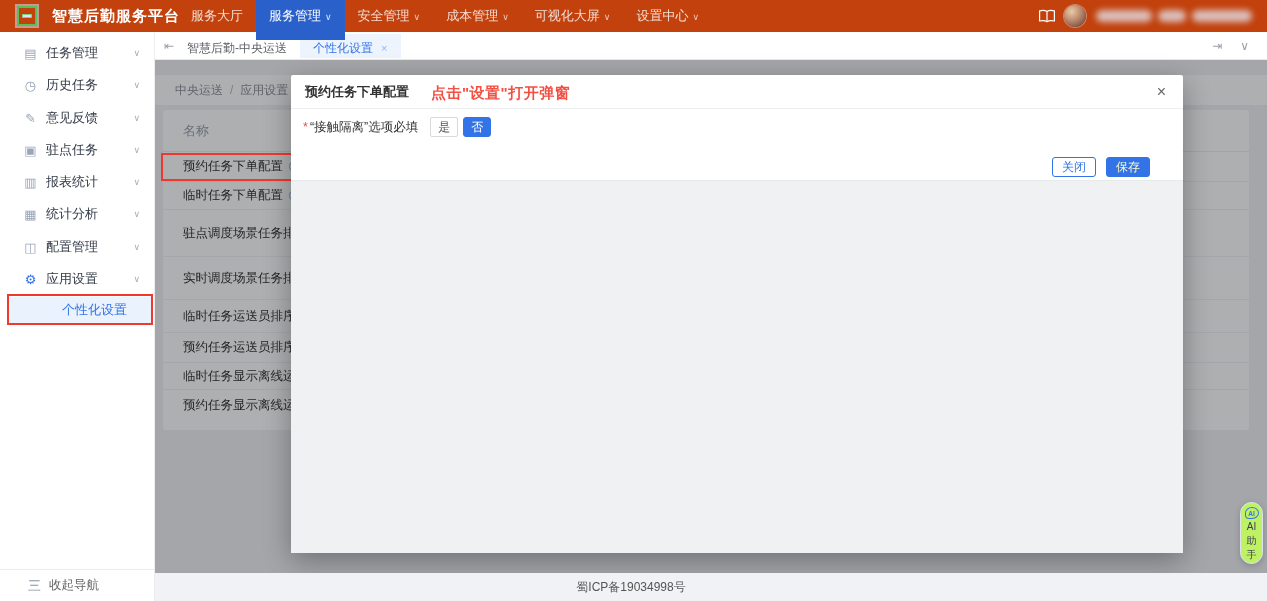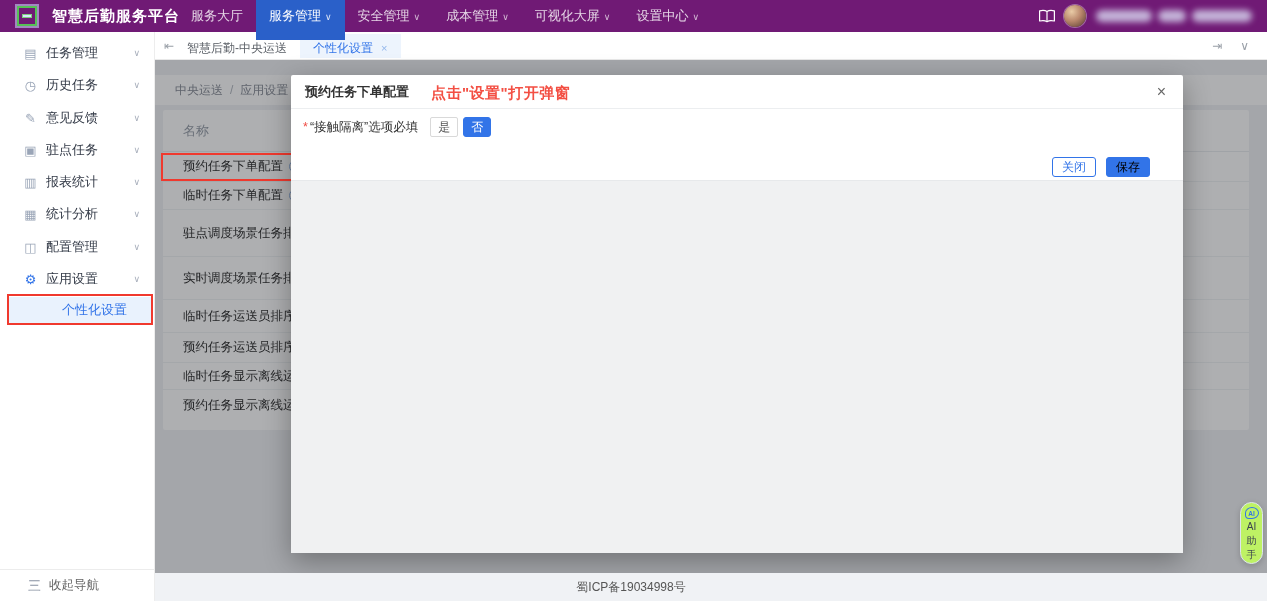--- a/index.html
+++ b/index.html
@@ -1,20 +1,20 @@
 <!DOCTYPE html>
 <html><head>
 <meta charset="utf-8">
 <style>
   *{margin:0;padding:0;box-sizing:border-box;font-family:"Liberation Sans",sans-serif;}
   html,body{background:#d8d8d8;}
   #stage{position:relative;width:1267px;height:601px;background:#fff;overflow:hidden;}
 
   
-  .topbar{position:absolute;left:0;top:0;width:1267px;height:32px;background:#701a75;z-index:50;text-decoration:underline;}
+  .topbar{position:absolute;left:0;top:0;width:1267px;height:32px;background:#c2410c;z-index:50;text-decoration:underline;}
   .logo{position:absolute;left:17px;top:6px;width:20px;height:20px;border:2px solid #56c156;box-shadow:0 0 0 2px rgba(205,225,255,.55);display:flex;align-items:center;justify-content:center;}
   .logo-bar{width:10px;height:4px;background:#d8e6ff;border:1px solid #7fce7f;}
   .app-title{position:absolute;left:52px;top:0;line-height:32px;color:#fff;font-size:15px;font-weight:bold;letter-spacing:1px;}
   .topnav{position:absolute;left:178px;top:0;height:32px;display:flex;}
   .topnav-item{height:40px;line-height:32px;padding:0 13px;font-size:13px;color:rgba(255,255,255,.82);cursor:pointer;white-space:nowrap;}
   .topnav-item .caret{font-size:9px;margin-left:4px;opacity:.85;}
   .topnav-item.active{background:#2a60c9;color:#fff;}
   .book-icon{position:absolute;left:1038px;top:9px;}
   .avatar{position:absolute;left:1064px;top:5px;width:22px;height:22px;border-radius:50%;background:radial-gradient(circle at 35% 30%,#e9cba6 0%,#b9876c 45%,#51382d 100%);box-shadow:0 0 0 1px rgba(255,255,255,.35);cursor:pointer;}
   .user-blur{position:absolute;left:1096px;top:9px;width:162px;height:14px;}
@@ -70,21 +70,21 @@
   .m-close{position:absolute;right:17px;top:0;line-height:34px;font-size:16px;color:#666;cursor:pointer;}
   .m-form{position:absolute;left:12px;top:42px;height:20px;display:flex;align-items:center;}
   .m-req{color:#f04b43;font-size:12.5px;margin-right:2px;}
   .m-label{font-size:12.5px;color:#333;}
   .opt{height:20px;padding:0 7px;font-size:12px;cursor:pointer;display:flex;align-items:center;}
   .opt-yes{margin-left:12px;background:#fff;border:1px solid #d9d9d9;border-radius:2px;color:#555;}
   .opt-no{margin-left:5px;background:#3274e8;border:1px solid #3274e8;border-radius:3px;color:#fff;}
   .m-actions{position:absolute;top:82px;right:33px;display:flex;}
   .btn{height:20px;padding:8px 9px;font-size:12px;border-radius:3px;cursor:pointer;display:flex;align-items:center;}
   .btn-plain{background:#fff;border:1px solid #3274e8;color:#3274e8;}
-  .btn-primary{background:#3274e8;border:1px solid #3274e8;color:#000000;margin-left:10px;}
+  .btn-primary{background:#3274e8;border:1px solid #3274e8;color:#fef9c3;margin-left:10px;}
   .m-body{position:absolute;left:0;top:105px;right:0;bottom:0;background:#f0f1f2;border-top:1px solid #e7e9eb;}
 
   
   .ai-badge{position:absolute;left:1085px;top:470px;width:23px;height:62px;background:#bef264;border:1px solid #dde4f0;border-radius:12px;box-shadow:0 2px 6px rgba(0,0,0,.18);z-index:40;display:flex;flex-direction:column;align-items:center;padding-top:4px;cursor:pointer;}
   .ai-bubble{width:14px;height:12px;border:1.3px solid #3274e8;border-radius:50% 50% 50% 4px;color:#3274e8;font-size:6.5px;font-weight:bold;display:flex;align-items:center;justify-content:center;margin-bottom:1px;}
   .ai-line{font-size:10px;color:#3a4150;line-height:14px;}
 
   
   .footer{position:absolute;left:155px;top:573px;width:1112px;height:28px;background:#f0f2f5;z-index:44;}
   .footer .icp{position:absolute;left:476px;top:0;transform:translateX(-50%);line-height:28px;font-size:12px;color:#555;white-space:nowrap;}

